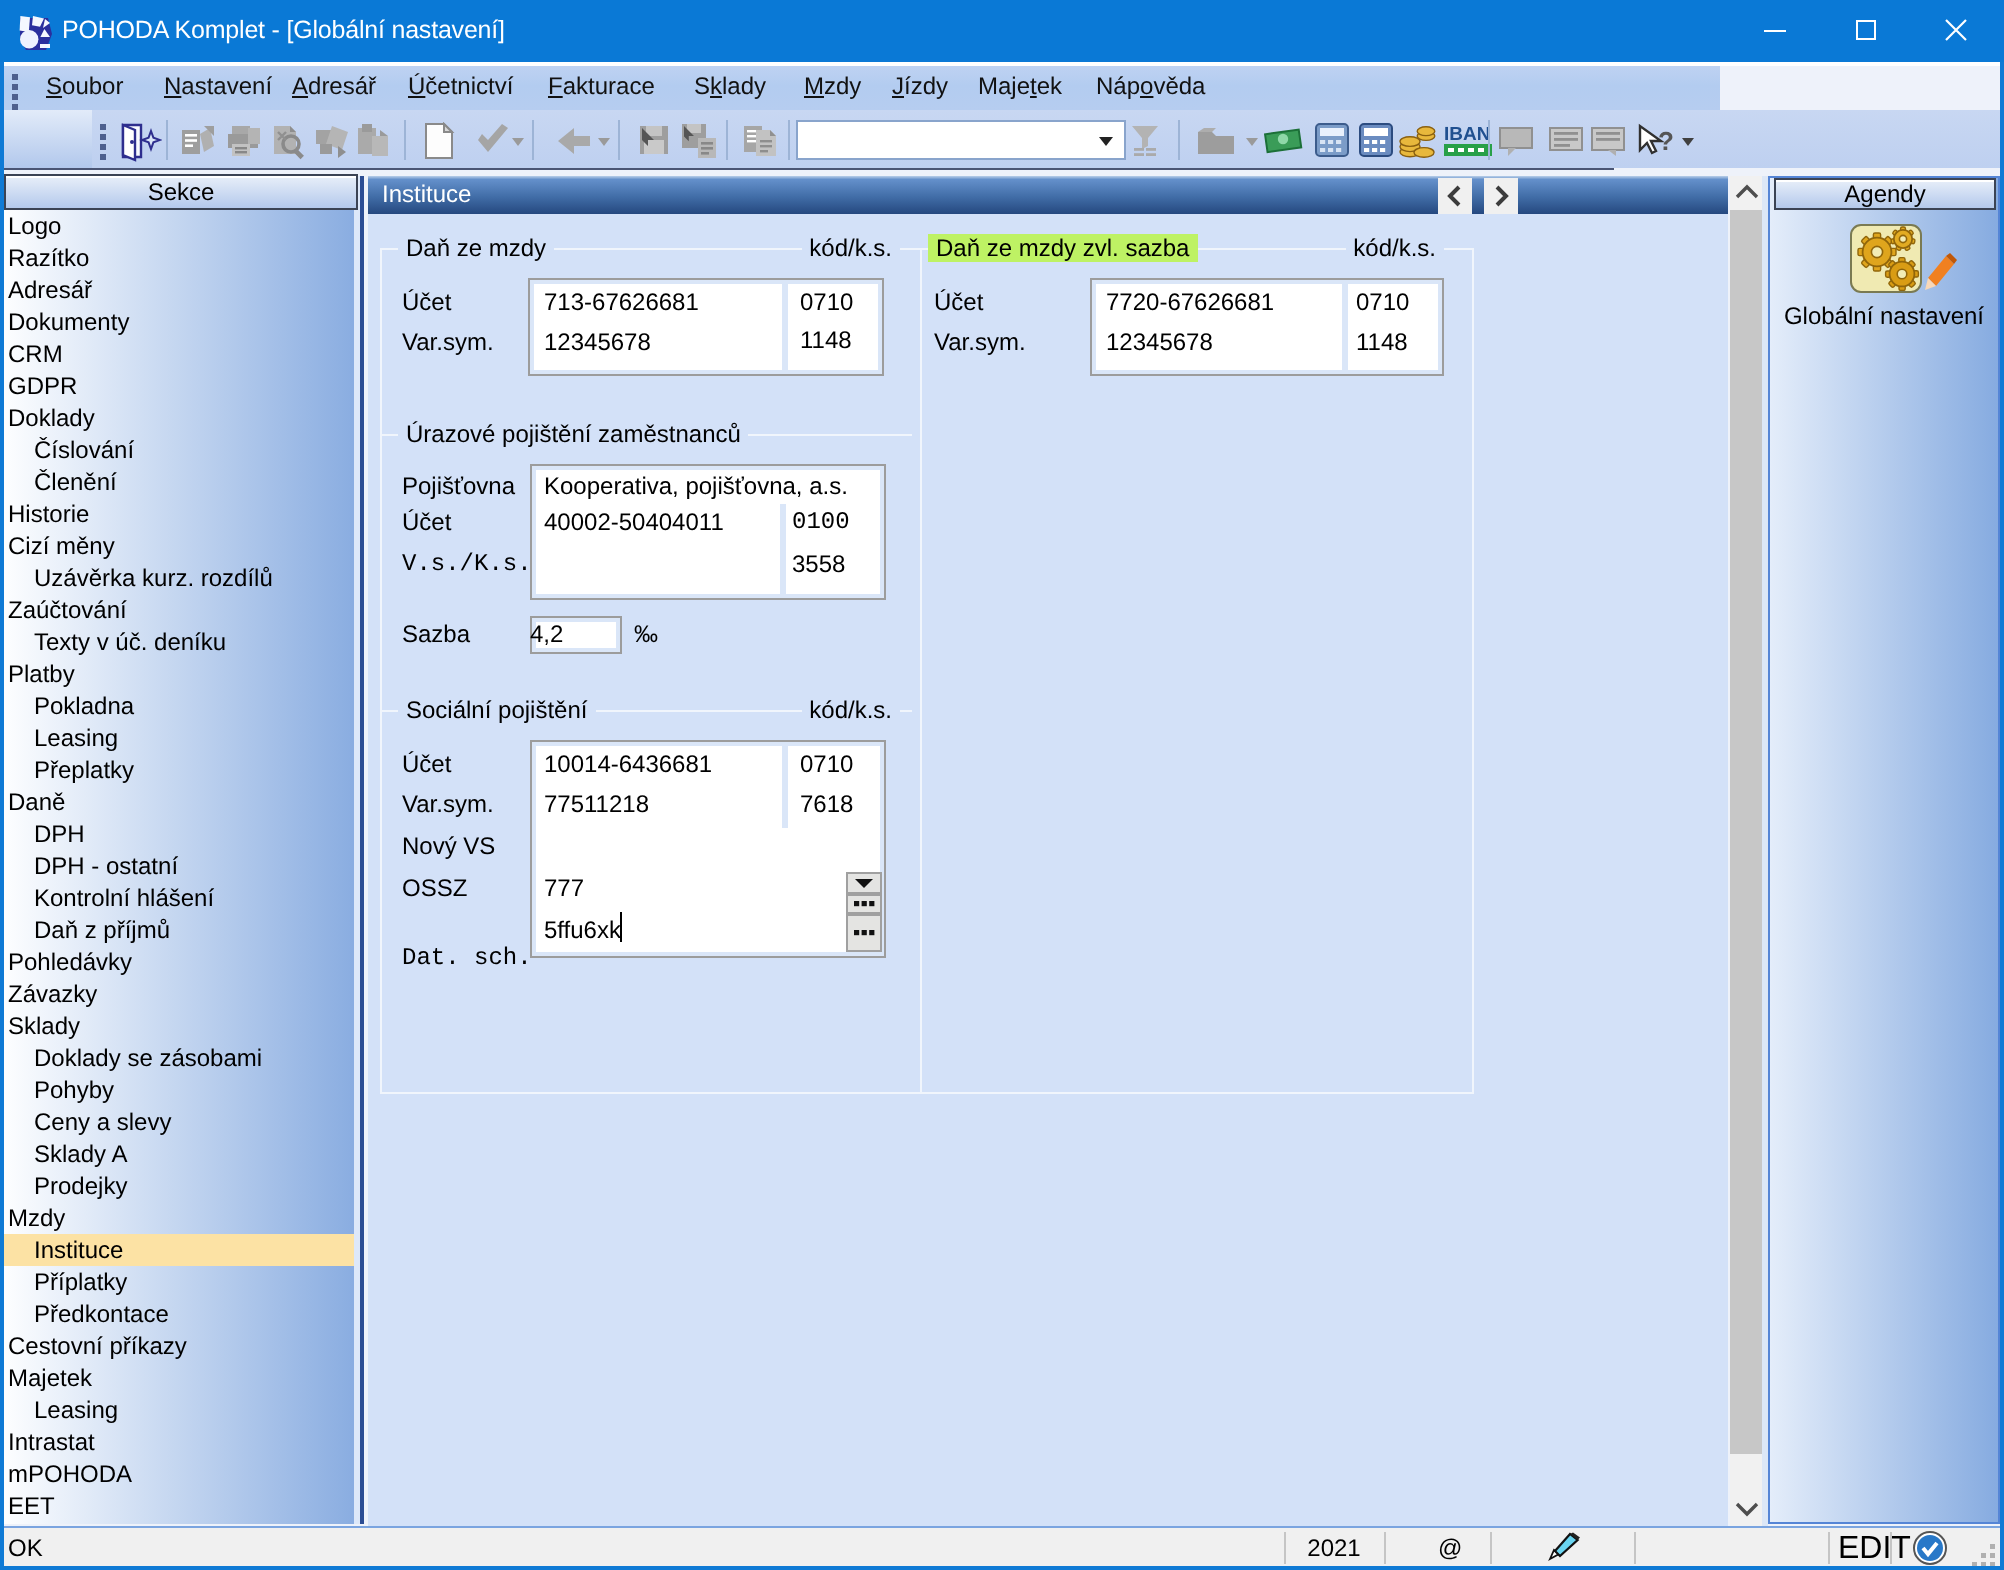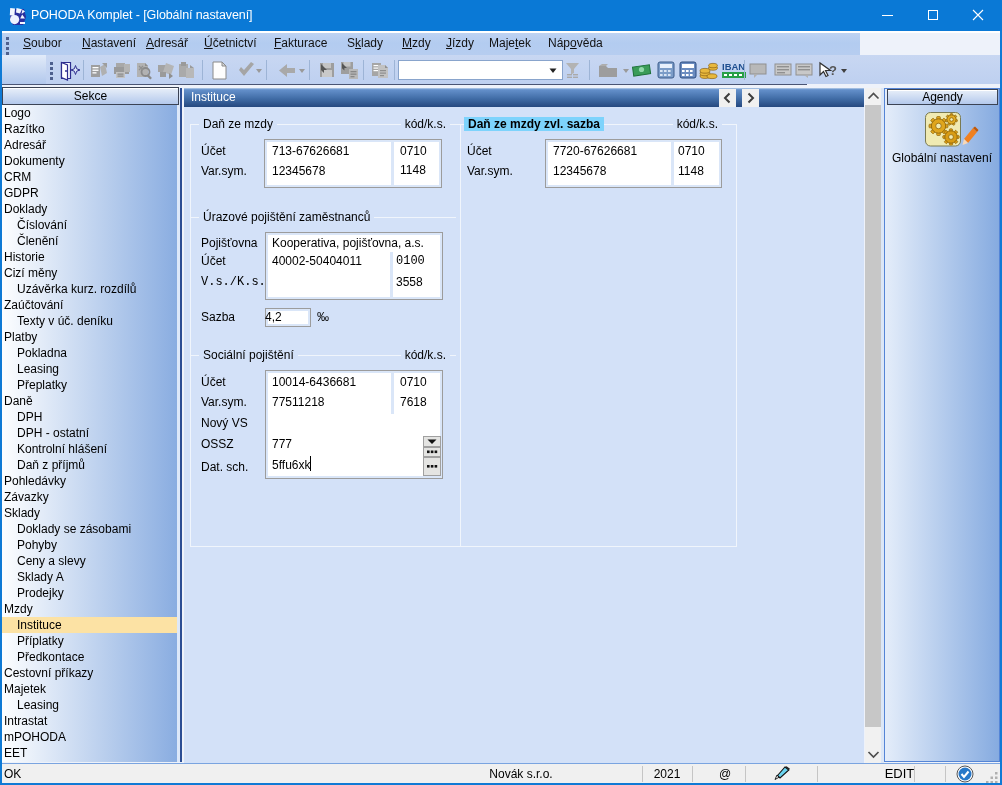--- a/index.html
+++ b/index.html
@@ -357,21 +357,21 @@
   <div class="gline" style="left:460px;top:124px;width:1px;height:422px;"></div>
   <div class="gline" style="left:736px;top:124px;width:1px;height:422px;"></div>
   <div class="gline" style="left:190px;top:546px;width:547px;height:1px;"></div>
   <div class="gline" style="left:190px;top:124px;width:270px;height:1px;"></div>
   <div class="gline" style="left:460px;top:124px;width:276px;height:1px;"></div>
   <div class="gline" style="left:190px;top:217px;width:266px;height:1px;"></div>
   <div class="gline" style="left:190px;top:355px;width:266px;height:1px;"></div>
 
   <div class="glabel" style="left:199px;top:117px;background:#d3e1f8;padding:0 4px;">Daň ze mzdy</div>
   <div class="glabel" style="right:552px;top:117px;background:#d3e1f8;padding:0 4px;">kód/k.s.</div>
-  <div class="glabel" style="left:464px;top:117px;background:#7dd3fc;padding:0 4px;font-weight:bold;">Daň ze mzdy zvl. sazba</div>
+  <div class="glabel" style="left:464px;top:117px;background:#bef264;padding:0 4px;">Daň ze mzdy zvl. sazba</div>
   <div class="glabel" style="right:280px;top:117px;background:#d3e1f8;padding:0 4px;">kód/k.s.</div>
   <div class="glabel" style="left:199px;top:210px;background:#d3e1f8;padding:0 4px;">Úrazové pojištění zaměstnanců</div>
   <div class="glabel" style="left:199px;top:348px;background:#d3e1f8;padding:0 4px;">Sociální pojištění</div>
   <div class="glabel" style="right:552px;top:348px;background:#d3e1f8;padding:0 4px;">kód/k.s.</div>
 
   <div class="glabel" style="left:201px;top:144px;">Účet</div>
   <div class="glabel" style="left:201px;top:164px;">Var.sym.</div>
   <div class="wbox" style="left:264px;top:139px;width:178px;height:49px;"></div>
   <div class="abs" style="left:391px;top:140px;width:3px;height:47px;background:#dae6f8;"></div>
   <div class="ftext" style="left:272px;top:144px;">713-67626681</div>
@@ -399,21 +399,21 @@
   <div class="ftext" style="left:396px;top:275px;">3558</div>
   <div class="glabel" style="left:201px;top:310px;">Sazba</div>
   <div class="wbox" style="left:265px;top:308px;width:46px;height:19px;"></div>
   <div class="ftext" style="left:265px;top:310px;width:38px;text-align:left;">4,2</div>
   <div class="glabel" style="left:317px;top:310px;">‰</div>
 
   <div class="glabel" style="left:201px;top:375px;">Účet</div>
   <div class="glabel" style="left:201px;top:395px;">Var.sym.</div>
   <div class="glabel" style="left:201px;top:416px;">Nový VS</div>
   <div class="glabel" style="left:201px;top:437px;">OSSZ</div>
-  <div class="glabel" style="left:201px;top:460px;">Dat. sch.</div>
+  <div class="glabel" style="left:201px;top:472px;font-family:Liberation Mono, monospace;">Dat. sch.</div>
   <div class="wbox" style="left:265px;top:370px;width:178px;height:109px;"></div>
   <div class="abs" style="left:391px;top:372px;width:3px;height:42px;background:#dae6f8;"></div>
   <div class="ftext" style="left:272px;top:375px;">10014-6436681</div>
   <div class="ftext" style="left:272px;top:395px;">77511218</div>
   <div class="ftext" style="left:400px;top:375px;">0710</div>
   <div class="ftext" style="left:400px;top:395px;">7618</div>
   <div class="ftext" style="left:272px;top:437px;">777</div>
   <div class="ftext" style="left:272px;top:458px;">5ffu6xk</div>
   <div class="abs" style="left:310px;top:456px;width:1px;height:15px;background:#000;"></div>
   <div class="abs" style="left:423px;top:436px;width:18px;height:11px;background:#e4e4e2;border:1px solid #a0a0a0;">
@@ -504,34 +504,33 @@
     <path d="M12 2 l2 -1.5 l3.5 3.5 l-1.5 2 z" fill="#c05808"></path>
     <path d="M3 13 l4 4 l-5.5 2 z" fill="#f8d8b8"></path>
   </svg>
   <div style="position:absolute;left:0;top:62px;width:114px;text-align:center;font-size:12px;color:#000;">Globální nastavení</div>
 </div>
 <div class="abs" id="agendyhdr">Agendy</div>
 <div class="abs" id="sekcehdr">Sekce</div>
 <div class="abs" id="statustop"></div>
 <div class="abs" id="statusbar">
   <div class="stext" style="left:4px;">OK</div>
-  <div class="stext" style="left:403px;width:236px;text-align:center;">Novák s.r.o.</div>
   <div class="ssep" style="left:642px;"></div>
   <div class="stext" style="left:642px;width:50px;text-align:center;">2021</div>
   <div class="ssep" style="left:692px;"></div>
   <div class="stext" style="left:719px;">@</div>
   <div class="ssep" style="left:745px;"></div>
   <svg class="abs" style="left:773px;top:2px;" width="18" height="16" viewBox="0 0 18 16">
       <path d="M2 13.5 l2 -4.5 l2.5 2 z" fill="#fff" stroke="#111" stroke-width="0.9"></path>
       <path d="M4.5 9.5 L12 1 l3.8 3 L7 12 z" fill="#6ad4f0" stroke="#111" stroke-width="1.1"></path>
       <path d="M12 1 l1.5 -0.8 l3.5 2.6 l-1.2 1.2 z" fill="#222"></path>
     </svg>
   <div class="ssep" style="left:817px;"></div>
   <div class="ssep" style="left:914px;"></div>
-  <div class="stext" style="left:884px;width:31px;text-align:center;font-size:13px;top:2px;">EDIT</div>
+  <div class="stext" style="left:919px;width:31px;text-align:center;font-size:16px;top:2px;">EDIT</div>
   <div class="ssep" style="left:945px;"></div>
   <svg class="abs" style="left:956px;top:1px;" width="18" height="18" viewBox="0 0 18 18">
       <circle cx="9" cy="9" r="8" fill="#fff" stroke="#555" stroke-width="1"></circle>
       <circle cx="9" cy="9" r="6.5" fill="#2878c8"></circle>
       <path d="M5.5 9 l2.5 3 l4.5 -5.5" fill="none" stroke="#fff" stroke-width="2"></path>
     </svg>
   <svg class="abs" style="left:986px;top:8px;" width="13" height="11">
       <g fill="#b0b0b0">
         <rect x="9" y="0" width="2.5" height="2.5"></rect>
         <rect x="9" y="4.5" width="2.5" height="2.5"></rect>

